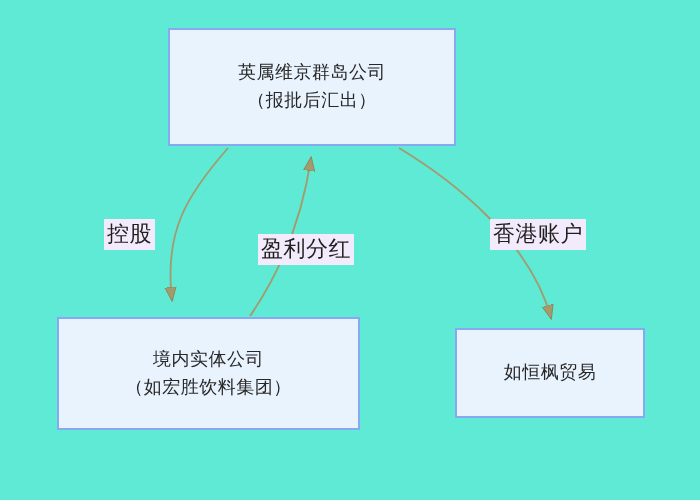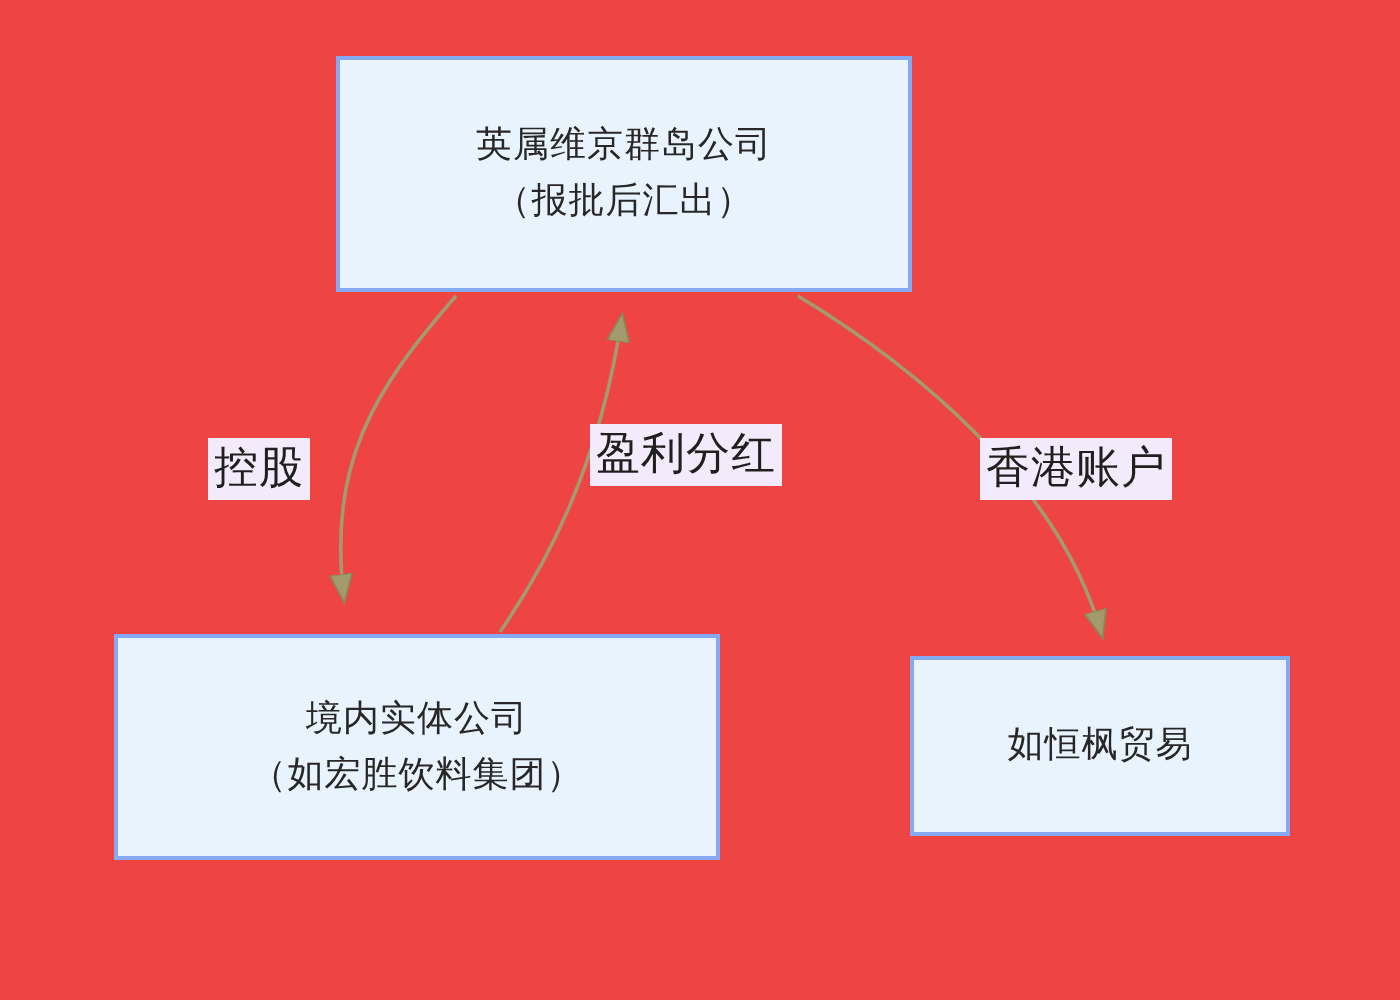--- a/index.html
+++ b/index.html
@@ -10,21 +10,21 @@
     width: 700px;
     height: 500px;
     background: #fcf5d4;
     font-family: "Liberation Sans", "DejaVu Sans", sans-serif;
     overflow: hidden;
   }
   #diagram-canvas {
     position: relative;
     width: 700px;
     height: 500px;
-    background: #ef4444;
+    background: #5eead4;
   }
   #edge-layer {
     position: absolute;
     left: 0;
     top: 0;
     width: 700px;
     height: 500px;
   }
   .node {
     position: absolute;
@@ -74,22 +74,21 @@
     white-space: nowrap;
     letter-spacing: 0.5px;
     z-index: 3;
   }
   #label-holding {
     left: 104px;
     top: 219px;
   }
   #label-dividend {
     left: 258px;
-    top: 212px;
-    margin-left: 37px;
+    top: 234px;
   }
   #label-remit {
     left: 490px;
     top: 219px;
   }
 </style>
 </head>
 <body>
 
 <div id="diagram-canvas">

